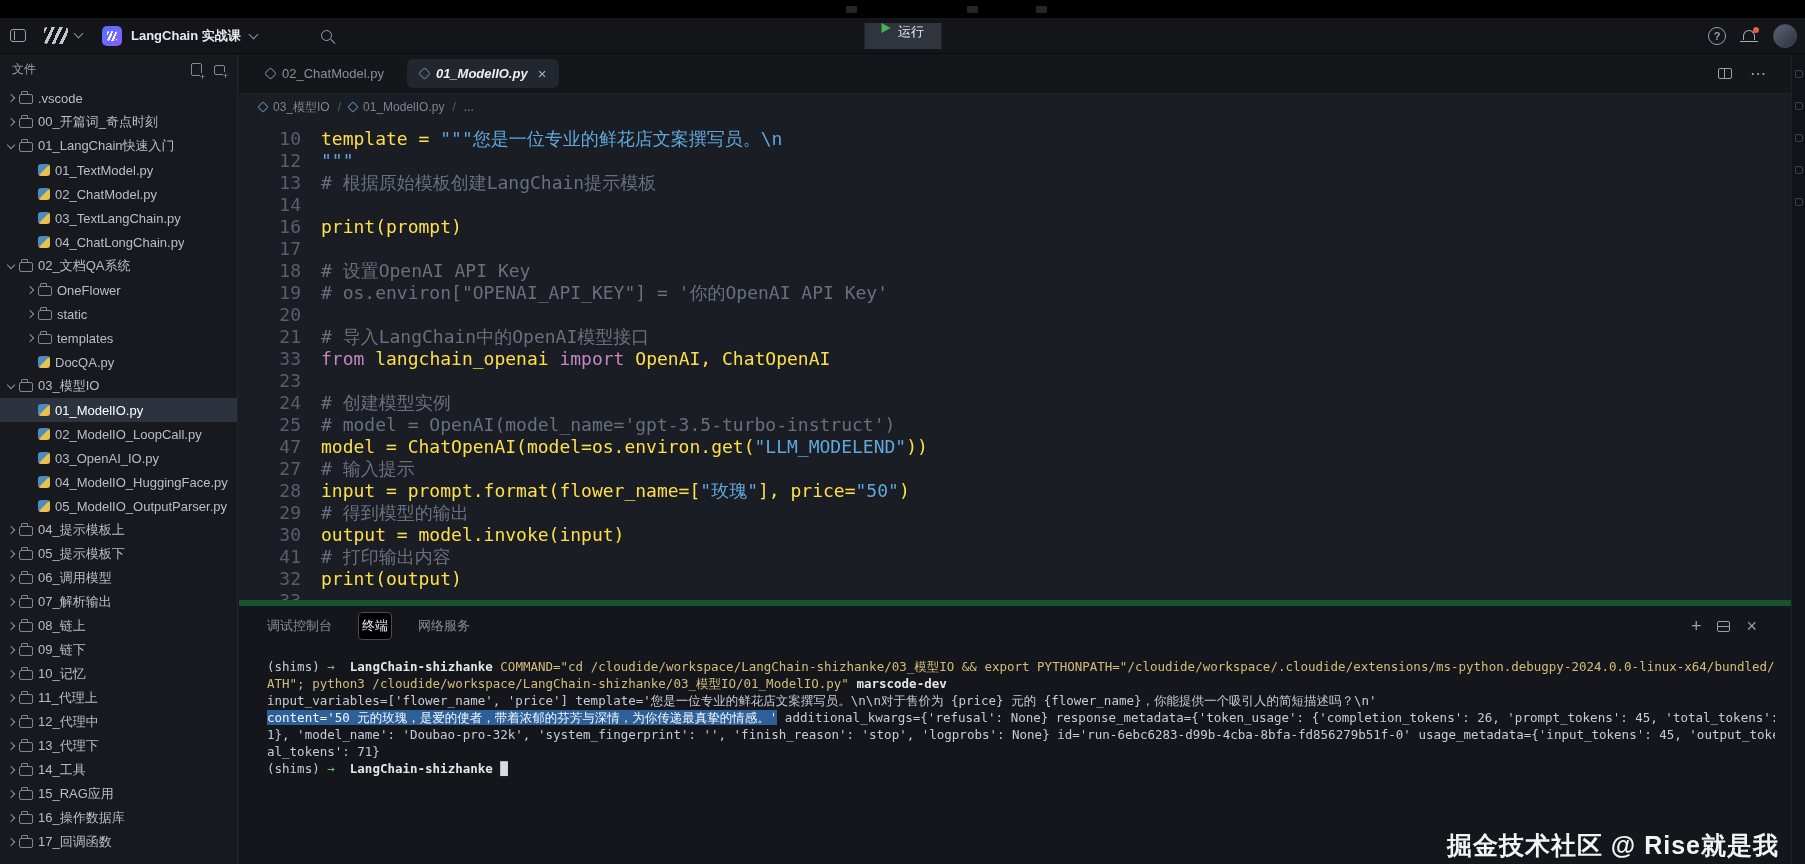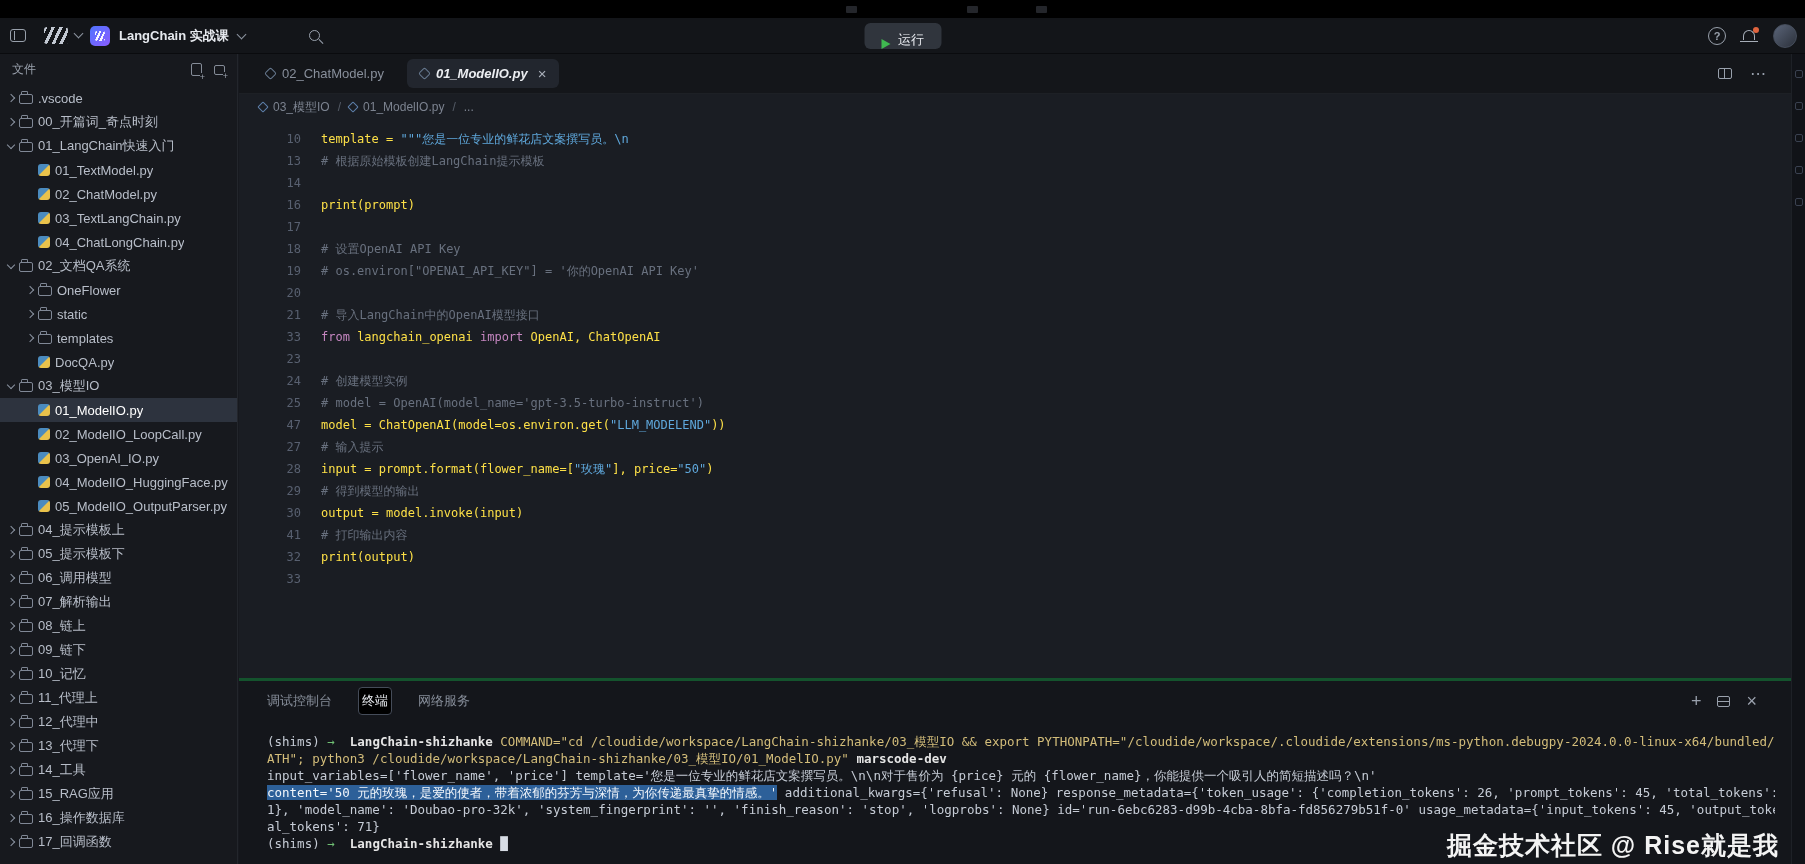--- a/index.html
+++ b/index.html
@@ -14,30 +14,30 @@
   
   .titlebar{position:absolute;top:18px;left:0;right:0;height:36px;background:#131519;
     display:flex;align-items:center;border-bottom:1px solid #0a0b0e;}
   .tb-toggle{width:16px;height:13px;border:1.5px solid #98a0ab;border-radius:3px;margin-left:10px;position:relative;flex:none;cursor:pointer;}
   .tb-toggle::after{content:"";position:absolute;top:1px;bottom:1px;left:3px;border-left:1.5px solid #98a0ab;}
   .tb-logo{width:24px;height:17px;margin-left:18px;border-radius:3px;flex:none;cursor:pointer;
     background:repeating-linear-gradient(115deg,#c2c8d2 0 3px,transparent 3px 7px);}
   .cv{width:7px;height:7px;border-right:1.5px solid #8d95a1;border-bottom:1.5px solid #8d95a1;
     transform:rotate(45deg);display:inline-block;flex:none;}
   .logo-cv{margin:-4px 0 0 7px;}
-  .ws{display:flex;align-items:center;gap:9px;margin-left:8px;cursor:pointer;}
+  .ws{display:flex;align-items:center;gap:9px;margin-left:20px;cursor:pointer;}
   .ws-badge{width:20px;height:20px;border-radius:5px;background:linear-gradient(135deg,#4f74ff,#8a5cff);position:relative;flex:none;}
   .ws-badge::after{content:"";position:absolute;inset:5px;border-radius:2px;opacity:.95;
     background:repeating-linear-gradient(115deg,#fff 0 2px,transparent 2px 4px);}
   .ws-name{font-size:13px;font-weight:700;color:#e6e9ee;white-space:nowrap;}
   .ws .cv{margin-top:-3px;}
   .tb-search{width:11px;height:11px;border:1.6px solid #99a1ac;border-radius:50%;margin-left:64px;position:relative;flex:none;cursor:pointer;}
   .tb-search::after{content:"";position:absolute;width:6px;border-top:1.6px solid #99a1ac;transform:rotate(45deg);right:-5px;bottom:-2px;}
   .run-btn{position:absolute;left:50%;transform:translateX(-50%);top:5px;height:26px;padding:0 17px;
-    background:#30353d;border-radius:6px;display:flex;align-items:flex-end;gap:8px;color:#e8ebf0;font-size:13px;cursor:pointer;}
+    background:#30353d;border-radius:0;display:flex;align-items:flex-start;gap:8px;color:#e8ebf0;font-size:13px;cursor:pointer;}
   .play{width:0;height:0;border-left:9px solid #3fb950;border-top:5.5px solid transparent;border-bottom:5.5px solid transparent;}
   .tb-right{position:absolute;right:8px;top:0;height:36px;display:flex;align-items:center;gap:15px;}
   .help{width:18px;height:18px;border:1.5px solid #99a1ac;border-radius:50%;color:#99a1ac;font-size:11px;
     display:flex;align-items:center;justify-content:center;font-weight:700;cursor:pointer;}
   .bellwrap{position:relative;width:17px;height:16px;cursor:pointer;}
   .bell{position:absolute;left:2px;top:2px;width:12px;height:10px;border:1.5px solid #a6adb8;border-bottom:none;border-radius:6px 6px 0 0;}
   .bell::after{content:"";position:absolute;left:-4px;right:-4px;bottom:-2px;border-top:1.5px solid #a6adb8;}
   .belldot{position:absolute;right:-1px;top:-1px;width:6px;height:6px;background:#e0643e;border-radius:50%;}
   .avatar{width:24px;height:24px;border-radius:50%;background:linear-gradient(135deg,#5a6478,#2c313b);border:1px solid #454d5b;cursor:pointer;}
 
@@ -74,30 +74,30 @@
   .tabbar-actions{margin-left:auto;display:flex;gap:18px;margin-right:24px;color:#98a0ac;align-items:center;}
   .split-ic{width:14px;height:11px;border:1.4px solid #98a0ac;border-radius:2px;position:relative;cursor:pointer;}
   .split-ic::after{content:"";position:absolute;top:0;bottom:0;left:5px;border-left:1.4px solid #98a0ac;}
   .more-ic{font-size:16px;letter-spacing:1px;cursor:pointer;line-height:10px;}
   .breadcrumb{position:absolute;top:40px;left:0;right:0;height:26px;display:flex;align-items:center;padding-left:20px;gap:8px;font-size:12px;color:#7c8390;}
   .bc-item{display:flex;align-items:center;gap:6px;cursor:pointer;white-space:nowrap;}
   .bc-ico{width:8px;height:8px;border:1.2px solid #5d7ea8;border-radius:1px;transform:rotate(45deg);flex:none;}
   .bc-sep{color:#565d68;}
 
   .code{position:absolute;top:66px;left:0;right:0;bottom:208px;overflow:hidden;padding-top:8px;background:#1a1d23;}
-  .cline{display:flex;height:22px;line-height:22px;font-family:"DejaVu Sans Mono","Liberation Mono",monospace;font-size:12px;white-space:pre;}
+  .cline{display:flex;height:22px;line-height:22px;font-family:"DejaVu Sans Mono","Liberation Mono",monospace;font-size:18px;white-space:pre;}
   .ln{width:62px;text-align:right;color:#586070;flex:none;}
   .ctext{padding-left:20px;}
   .sg-p{color:#fde047;}
   .sg-k{color:#c586c0;}
   .sg-s{color:#5fa8dc;}
   .sg-c{color:#68707e;}
 
   
-  .panel{position:absolute;left:0;right:0;bottom:0;height:186px;background:#14161b;border-top:3px solid #14532d;}
+  .panel{position:absolute;left:0;right:0;bottom:0;height:264px;background:#14161b;border-top:6px solid #14532d;}
   .phead{display:flex;align-items:center;height:40px;padding-left:28px;}
   .ptabs{display:flex;align-items:center;gap:26px;}
   .ptab{font-size:13px;color:#868d99;cursor:pointer;white-space:nowrap;}
   .ptab.active{border:1px solid #454c59;border-radius:4px;padding:4px 3px;color:#e8ebf0;background:#000000;}
   .pacts{margin-left:auto;display:flex;align-items:center;gap:16px;margin-right:34px;color:#9aa1ad;}
   .p-plus{font-size:18px;line-height:14px;cursor:pointer;}
   .p-split{width:13px;height:11px;border:1.3px solid #9aa1ad;border-radius:2px;position:relative;cursor:pointer;}
   .p-split::after{content:"";position:absolute;left:0;right:0;top:4px;border-top:1.3px solid #9aa1ad;}
   .p-close{font-size:18px;line-height:14px;cursor:pointer;}
   .term{position:absolute;top:52px;left:28px;right:16px;bottom:0;overflow:hidden;}
@@ -350,20 +350,21 @@
           <span class="bc-ico"></span>
           <span>01_ModelIO.py</span>
         </span>
         <span class="bc-sep">/</span>
         <span class="bc-item">
           <span>...</span>
         </span>
       </div>
     <div class="code">
         <div class="cline"><span class="ln">10</span><span class="ctext"><span class="sg-p">template = </span><span class="sg-s">"""您是一位专业的鲜花店文案撰写员。\n</span></span></div>
+        <div class="cline"><span class="ln">12</span><span class="ctext"><span class="sg-s">"""</span></span></div>
         <div class="cline"><span class="ln">13</span><span class="ctext"><span class="sg-c"># 根据原始模板创建LangChain提示模板</span></span></div>
         <div class="cline"><span class="ln">14</span></div>
         <div class="cline"><span class="ln">16</span><span class="ctext"><span class="sg-p">print(prompt)</span></span></div>
         <div class="cline"><span class="ln">17</span><span class="ctext"></span></div>
         <div class="cline"><span class="ln">18</span><span class="ctext"><span class="sg-c"># 设置OpenAI API Key</span></span></div>
         <div class="cline"><span class="ln">19</span><span class="ctext"><span class="sg-c"># os.environ["OPENAI_API_KEY"] = '你的OpenAI API Key'</span></span></div>
         <div class="cline"><span class="ln">20</span><span class="ctext"></span></div>
         <div class="cline"><span class="ln">21</span><span class="ctext"><span class="sg-c"># 导入LangChain中的OpenAI模型接口</span></span></div>
         <div class="cline"><span class="ln">33</span><span class="ctext"><span class="sg-k">from</span><span class="sg-p"> langchain_openai </span><span class="sg-k">import</span><span class="sg-p"> OpenAI, ChatOpenAI</span></span></div>
         <div class="cline"><span class="ln">23</span><span class="ctext"></span></div>

